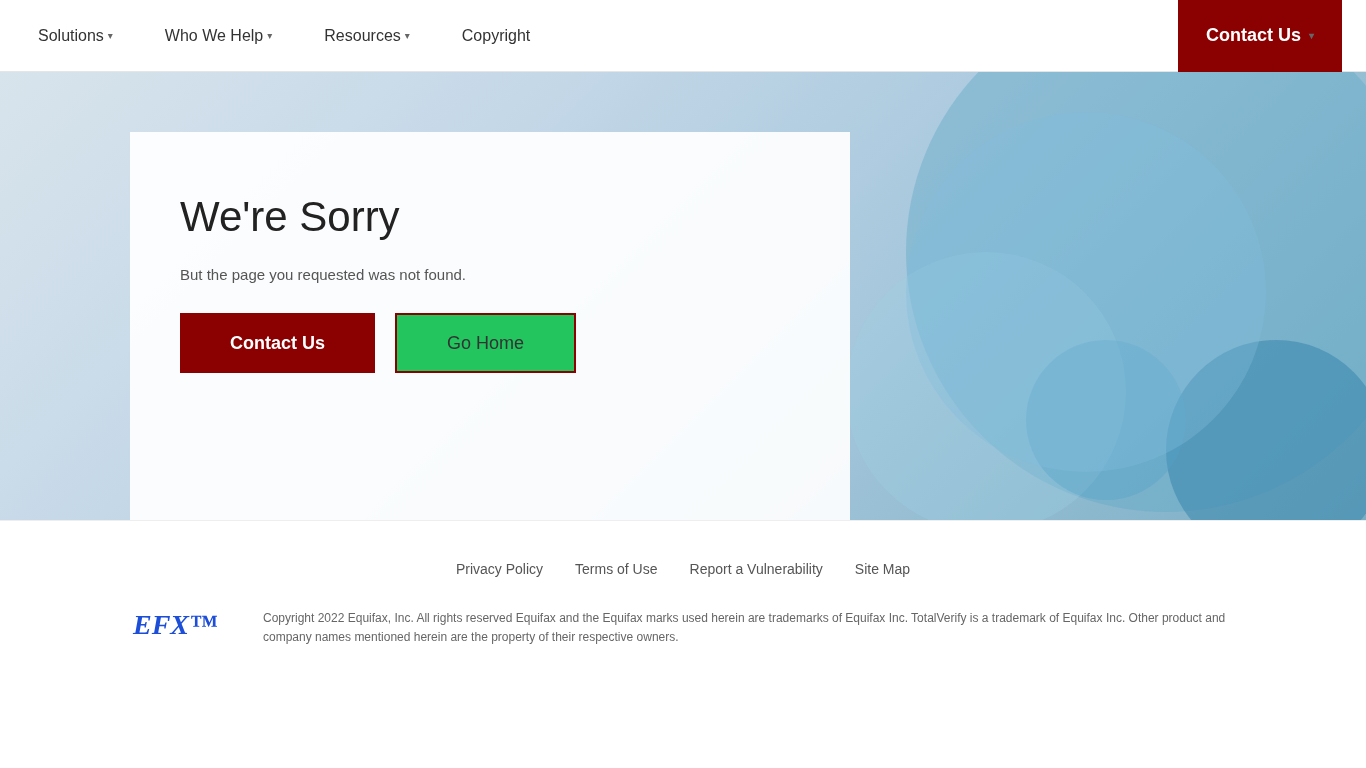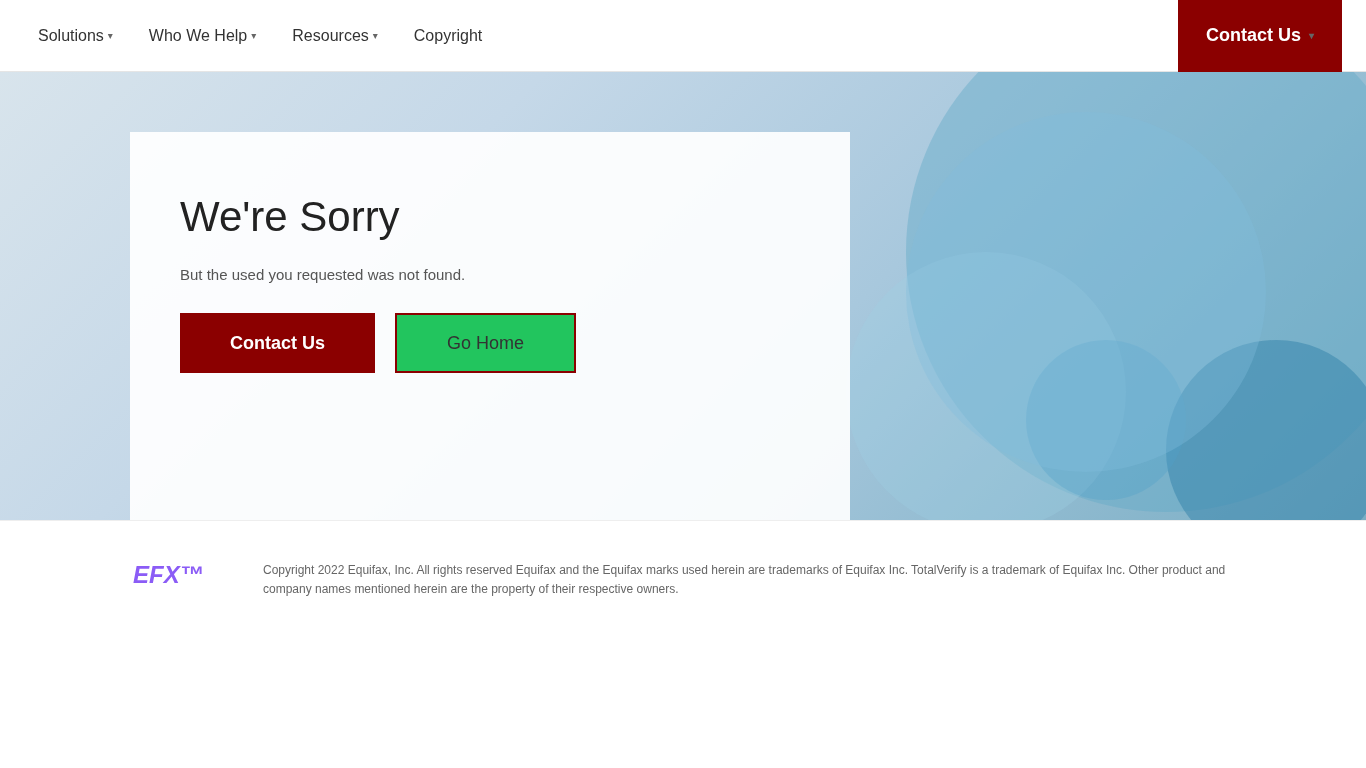--- a/index.html
+++ b/index.html
@@ -40,21 +40,21 @@
       margin: 0 12px;
     }
     .totalverify-text {
       font-size: 20px;
       font-weight: 700;
       color: #222;
     }
     .nav {
       display: flex;
       align-items: center;
-      gap: 8px;
+      gap: 24px;
       flex: 1;
     }
     .nav-item {
       display: flex;
       align-items: center;
       gap: 4px;
       padding: 8px 14px;
       font-size: 16px;
       color: #333;
       cursor: pointer;
@@ -212,26 +212,27 @@
       cursor: pointer;
     }
     .footer-bottom {
       display: flex;
       align-items: flex-start;
       gap: 24px;
       max-width: 1100px;
       margin: 0 auto;
     }
     .efx-logo {
-      font-size: 24px;
+      font-size: 28px;
       font-weight: 900;
-      color: #8b5cf6;
+      color: #1d4ed8;
       font-style: italic;
       white-space: nowrap;
       min-width: 80px;
+      font-family: Liberation Serif, serif;
     }
     .footer-copy {
       font-size: 12px;
       color: #666;
       line-height: 1.6;
       margin-left: 26px;
     }
   </style>
 </head>
 <body>
@@ -262,26 +263,32 @@
   </button>
 </header>
 
 <section class="hero">
   <div class="hero-shape2"></div>
   <div class="hero-shape3"></div>
   <div class="hero-shape4"></div>
 
   <div class="error-card">
     <h1 class="error-title">We're Sorry</h1>
-    <p class="error-subtitle">But the used you requested was not found.</p>
+    <p class="error-subtitle">But the page you requested was not found.</p>
     <div class="error-buttons">
       <button class="btn-contact">Contact Us</button>
       <button class="btn-go-home">Go Home</button>
     </div>
   </div>
 </section>
 
 <footer class="footer">
+  <div class="footer-links">
+    <a class="footer-link">Privacy Policy</a>
+    <a class="footer-link">Terms of Use</a>
+    <a class="footer-link">Report a Vulnerability</a>
+    <a class="footer-link">Site Map</a>
+  </div>
   <div class="footer-bottom">
     <div class="efx-logo">EFX™</div>
     <p class="footer-copy">Copyright 2022 Equifax, Inc. All rights reserved Equifax and the Equifax marks used herein are trademarks of Equifax Inc. TotalVerify is a trademark of Equifax Inc. Other product and company names mentioned herein are the property of their respective owners.</p>
   </div>
 </footer>
 
 </body></html>

